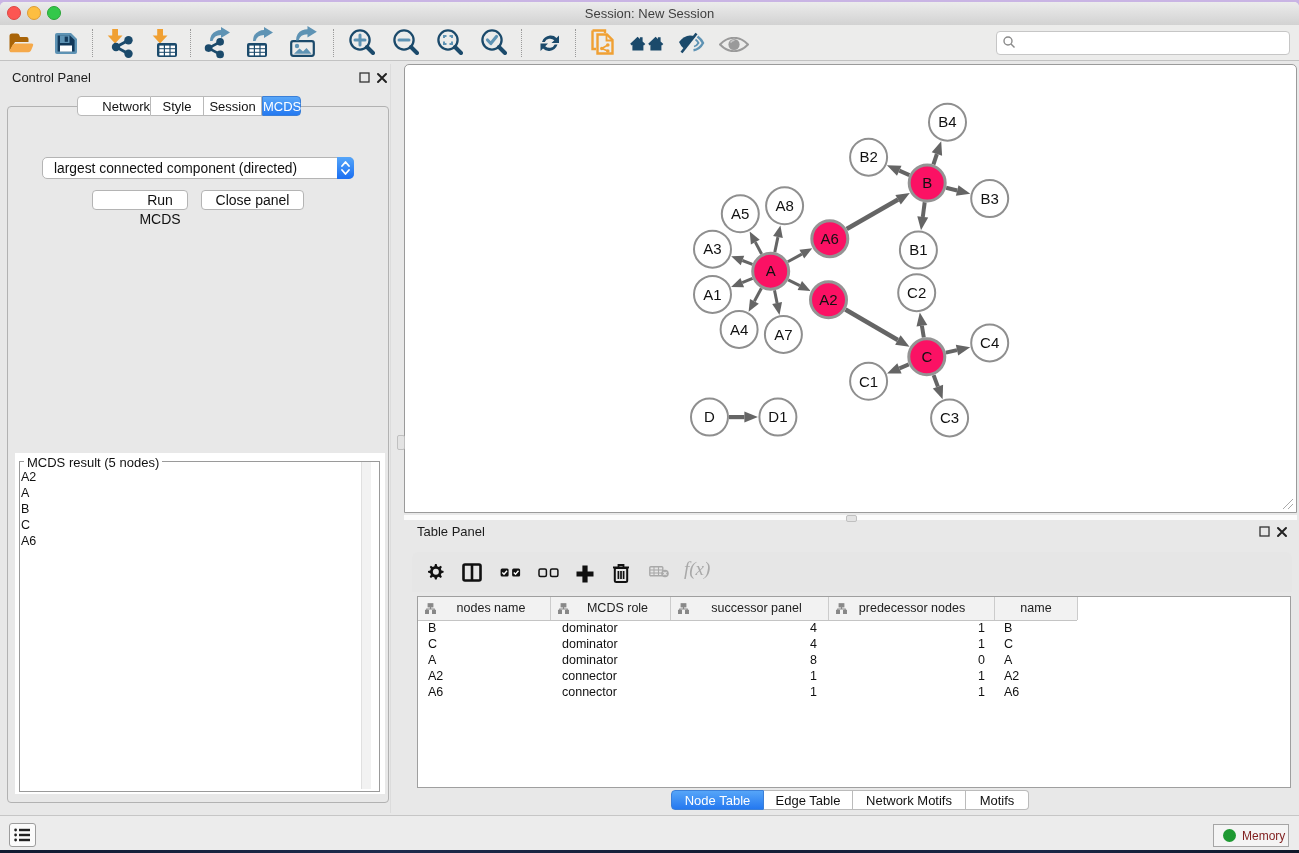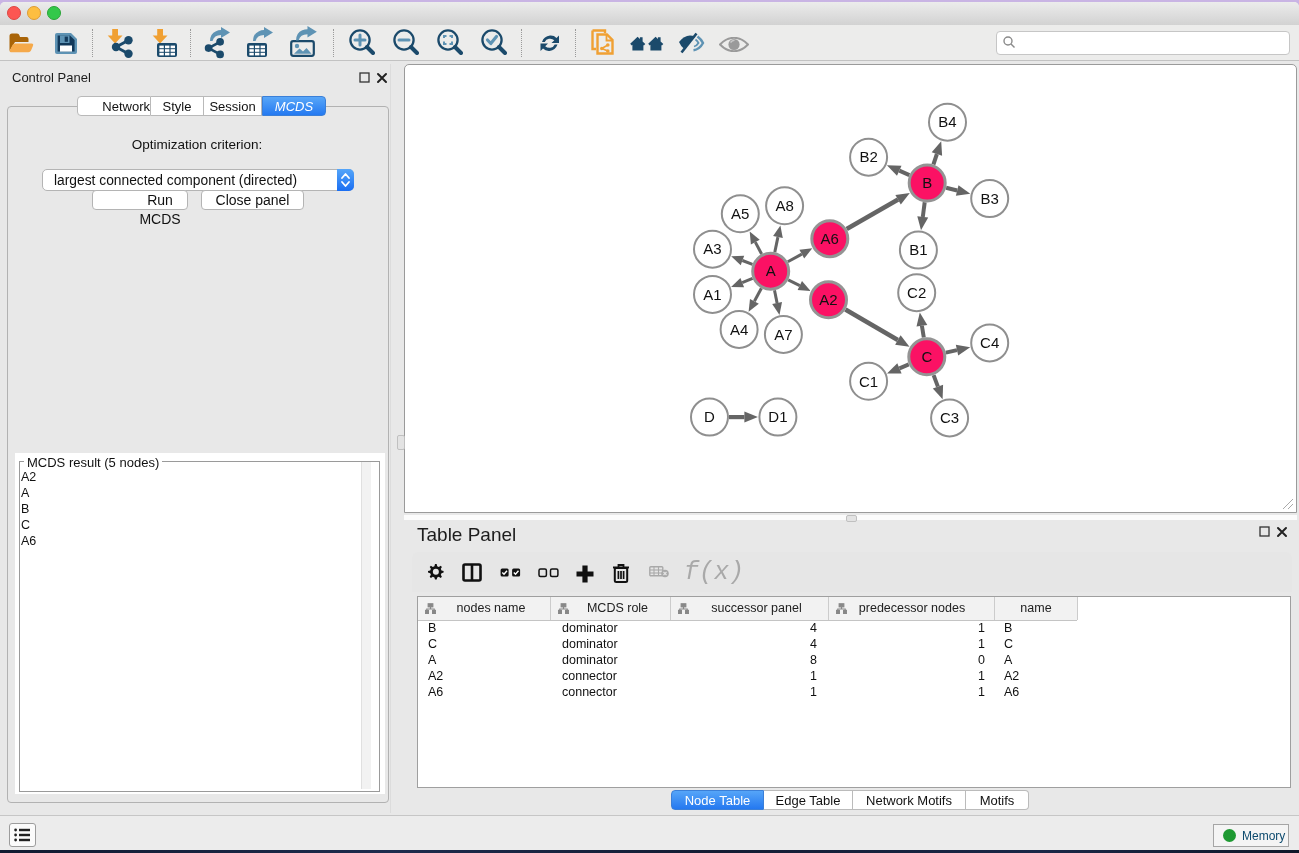--- a/index.html
+++ b/index.html
@@ -26,21 +26,21 @@
   
   #cp-title{left:12px;top:68px;font-size:13px;color:#1c1c1c;}
   .winbtn{position:absolute;font-size:12px;color:#222;}
   #cp-box{left:7px;top:104px;width:380px;height:695px;border:1px solid #b2b2b2;
     border-radius:4px;background:#e8e8e8;}
   .tab{position:absolute;top:94px;height:20px;background:#fff;border:1px solid #b9b9b9;
     font-size:13px;color:#111;text-align:center;line-height:20px;box-sizing:border-box;}
   #tab-mcds{background:linear-gradient(#58a6f8,#2479f1);color:#fff;border-color:#3a7fd8;}
   #opt-label{left:0px;top:135px;width:394px;text-align:center;font-size:13.5px;color:#111;}
   #combo{left:42px;top:155px;width:312px;height:22px;background:#fff;
-    border:1px solid #b4b4b4;border-radius:5px;box-sizing:border-box;margin-top:12px;}
+    border:1px solid #b4b4b4;border-radius:5px;box-sizing:border-box;}
   #combo .txt{position:absolute;left:11px;top:3px;font-size:13.8px;color:#111;}
   #combo .step{position:absolute;right:-1px;top:-1px;width:17px;height:22px;
     background:linear-gradient(#55a5f9,#1a6ef2);border-radius:0 5px 5px 0;}
   .btn{position:absolute;height:20px;background:#fff;border:1px solid #b4b4b4;
     border-radius:4px;font-size:14px;color:#111;text-align:center;line-height:19px;
     box-sizing:border-box;}
   #mcds-white{left:15px;top:451px;width:370px;height:341px;background:#fff;}
   #mcds-border{left:19px;top:459px;width:359px;height:329px;border:1px solid #9a9a9a;}
   #mcds-title{left:24px;top:453px;font-size:13px;color:#111;background:#fff;padding:0 3px;}
   #mcds-list{left:21px;top:467px;font-size:12.5px;color:#111;line-height:16px;}
@@ -48,21 +48,21 @@
   
   #netwin{left:404px;top:62px;width:893px;height:449px;background:#fff;
     border:1px solid #9a9a9a;border-radius:5px 5px 0 0;box-sizing:border-box;}
   #net-titlebar{position:absolute;left:0;top:0;width:100%;height:21px;
     background:linear-gradient(#f0f0f0,#d8d8d8);border-bottom:1px solid #ababab;
     border-radius:4px 4px 0 0;}
   #net-titlebar .t{position:absolute;top:4px;width:100%;text-align:center;
     font-size:13px;color:#333;}
   .light2{position:absolute;top:4px;width:13px;height:13px;border-radius:50%;}
   
-  #tp-title{left:417px;top:522px;font-size:19px;color:#1c1c1c;}
+  #tp-title{left:417px;top:522px;font-size:13px;color:#1c1c1c;}
   #tp-toolbar{left:412px;top:550px;width:880px;height:40px;background:#e6e6e6;
     border-radius:6px 6px 0 0;}
   #table{left:417px;top:594px;width:874px;height:192px;background:#fff;
     border:1px solid #9f9f9f;box-sizing:border-box;}
   #thead{position:absolute;left:0;top:0;width:659px;height:23px;background:#f2f2f2;
     border-bottom:1px solid #c4c4c4;}
   .th{position:absolute;top:0;height:23px;box-sizing:border-box;border-right:1px solid #cccccc;
     font-size:12.5px;color:#222;text-align:center;line-height:23px;}
   .td{position:absolute;font-size:12.5px;color:#111;height:16px;line-height:16px;}
   .tabs2{position:absolute;top:788px;height:20px;background:#fff;border:1px solid #bbb;
@@ -76,20 +76,21 @@
     border:1px solid #a5a5a5;box-sizing:border-box;}
 </style></head>
 <body>
 <div class="abs" id="backdrop-top"></div>
 <div class="abs" id="backdrop-bottom"></div>
 <div class="abs" id="appwin">
   <div class="abs" id="titlebar">
     <div class="light" style="left:7px;background:#fc5652;border:0.5px solid #dd4743;"></div>
     <div class="light" style="left:27px;background:#fdbe41;border:0.5px solid #de9b35;"></div>
     <div class="light" style="left:47px;background:#34c84a;border:0.5px solid #2aa437;"></div>
+    <div class="t">Session: New Session</div>
   </div>
   <div class="abs" id="toolbar">
     <div id="tb-icons">
         <svg style="position:absolute;left:8px;top:6px" width="27" height="22" viewBox="0 0 27 22">
 <path d="M1.5 20 L1.5 5 Q1.5 2.5 4 2.5 L9 2.5 Q11 2.5 11.5 4.5 L12 6 L18.5 6 Q20.5 6 20.5 8 L20.5 11 L7 11 Z" fill="#a96408"></path>
 <path d="M7.2 12.5 L23.5 12.5 Q25.8 12.5 25 14.8 L23 19.5 Q22.3 21.3 20.3 21.3 L2.8 21.3 Q1.2 21.3 1.8 19.6 L4.5 14 Q5.2 12.5 7.2 12.5 Z" fill="#f5a94a"></path>
         </svg>
         <svg style="position:absolute;left:54px;top:7px" width="24" height="23" viewBox="0 0 24 23">
 <path d="M1 3 Q1 1 3 1 L17 1 L23 7 L23 20 Q23 22 21 22 L3 22 Q1 22 1 20 Z" fill="#5e93b4"></path>
 <path d="M3.6 3.4 L16 3.4 L20.6 8 L20.6 19.6 L3.6 19.6 Z" fill="#12395a"></path>
@@ -234,22 +235,21 @@
   <svg class="winbtn" style="left:359px;top:70px" width="11" height="11">
       <rect x="1" y="1" width="9" height="9" fill="none" stroke="#333" stroke-width="1.3"></rect>
     </svg>
   <svg class="winbtn" style="left:376px;top:70px" width="12" height="12" viewBox="0 0 12 12">
       <path d="M2 2 L10 10 M10 2 L2 10" stroke="#222" stroke-width="2.0" stroke-linecap="round"></path>
     </svg>
   <div class="abs" id="cp-box"></div>
   <div class="tab" style="left:77px;width:74px;border-radius:4px 0 0 4px;text-align:right;">Network</div>
   <div class="tab" style="left:151px;width:53px;border-left:none;">Style</div>
   <div class="tab" style="left:204px;width:58px;border-left:none;">Session</div>
-  <div class="tab" id="tab-mcds" style="left:262px;width:64px;border-radius:0 4px 4px 0;font-style:italic;">MCDS</div>
-  <div class="abs" id="opt-label">Optimization criterion:</div>
+  <div class="tab" id="tab-mcds" style="left:262px;width:39px;border-radius:0 4px 4px 0;">MCDS</div>
   <div class="abs" id="combo">
     <div class="txt">largest connected component (directed)</div>
     <div class="step">
       <svg width="17" height="22" viewBox="0 0 17 22">
         <path d="M5 9 L8.5 5 L12 9" fill="none" stroke="#fff" stroke-width="1.8" stroke-linejoin="round" stroke-linecap="round"></path>
         <path d="M5 13 L8.5 17 L12 13" fill="none" stroke="#fff" stroke-width="1.8" stroke-linejoin="round" stroke-linecap="round"></path>
       </svg>
     </div>
   </div>
   <div class="btn" style="left:92px;top:188px;width:96px;padding-left:40px;">Run MCDS</div>
@@ -401,21 +401,21 @@
         </svg>
         <svg style="position:absolute;left:237px;top:14px" width="20" height="12" viewBox="0 0 20 12">
           <rect x="0.8" y="0.8" width="13" height="9" rx="1" fill="none" stroke="#a9a9a9" stroke-width="1.4"></rect>
 <line x1="0.8" y1="4" x2="13.8" y2="4" stroke="#a9a9a9" stroke-width="1.1"></line>
           <line x1="0.8" y1="7" x2="13.8" y2="7" stroke="#a9a9a9" stroke-width="1.1"></line>
 <line x1="5" y1="0.8" x2="5" y2="9.8" stroke="#a9a9a9" stroke-width="1.1"></line>
           <line x1="9.5" y1="0.8" x2="9.5" y2="9.8" stroke="#a9a9a9" stroke-width="1.1"></line>
 <circle cx="16" cy="7.5" r="3.8" fill="#a9a9a9"></circle>
           <path d="M14.5 6 L17.5 9 M17.5 6 L14.5 9" stroke="#e6e6e6" stroke-width="1.1"></path>
         </svg>
-        <div style="position:absolute;left:272px;top:6px;font-family:Liberation Mono, monospace;font-style:italic;font-size:25px;color:#a9a9a9;">f(x)</div>
+        <div style="position:absolute;left:272px;top:6px;font-family:Liberation Serif, serif;font-style:italic;font-size:19px;color:#a9a9a9;">f(x)</div>
       </div>
     </div>
   <div class="abs" id="table">
       <div id="thead">
         <div class="th" style="left:0px;width:133px;"><svg width="11" height="11" viewBox="0 0 11 11" style="position:absolute;left:7px;top:6px">
             <g fill="none" stroke="#888" stroke-width="1.2">
               <rect x="3.2" y="0.8" width="4.6" height="3" fill="#888"></rect>
               <path d="M5.5 3.8 L5.5 6 M1.8 8 L1.8 6 L9.2 6 L9.2 8"></path>
               <rect x="0.2" y="7.4" width="3.2" height="3" fill="#888"></rect>
               <rect x="7.6" y="7.4" width="3.2" height="3" fill="#888"></rect>
@@ -484,16 +484,16 @@
         <circle cx="1.6" cy="2" r="1.4" fill="#222"></circle>
           <rect x="5" y="0.8" width="11" height="2.4" fill="#222"></rect>
         <circle cx="1.6" cy="7" r="1.4" fill="#222"></circle>
           <rect x="5" y="5.8" width="11" height="2.4" fill="#222"></rect>
         <circle cx="1.6" cy="12" r="1.4" fill="#222"></circle>
           <rect x="5" y="10.8" width="11" height="2.4" fill="#222"></rect>
       </svg>
     </div>
     <div id="membtn">
       <div style="position:absolute;left:9px;top:4px;width:13px;height:13px;border-radius:50%;background:#1e9932;"></div>
-      <div style="position:absolute;left:28px;top:4px;font-size:12px;color:#0c4a6e;">Memory</div>
+      <div style="position:absolute;left:28px;top:4px;font-size:12px;color:#7f1d1d;">Memory</div>
     </div>
   </div>
 </div>
 
 </body></html>

